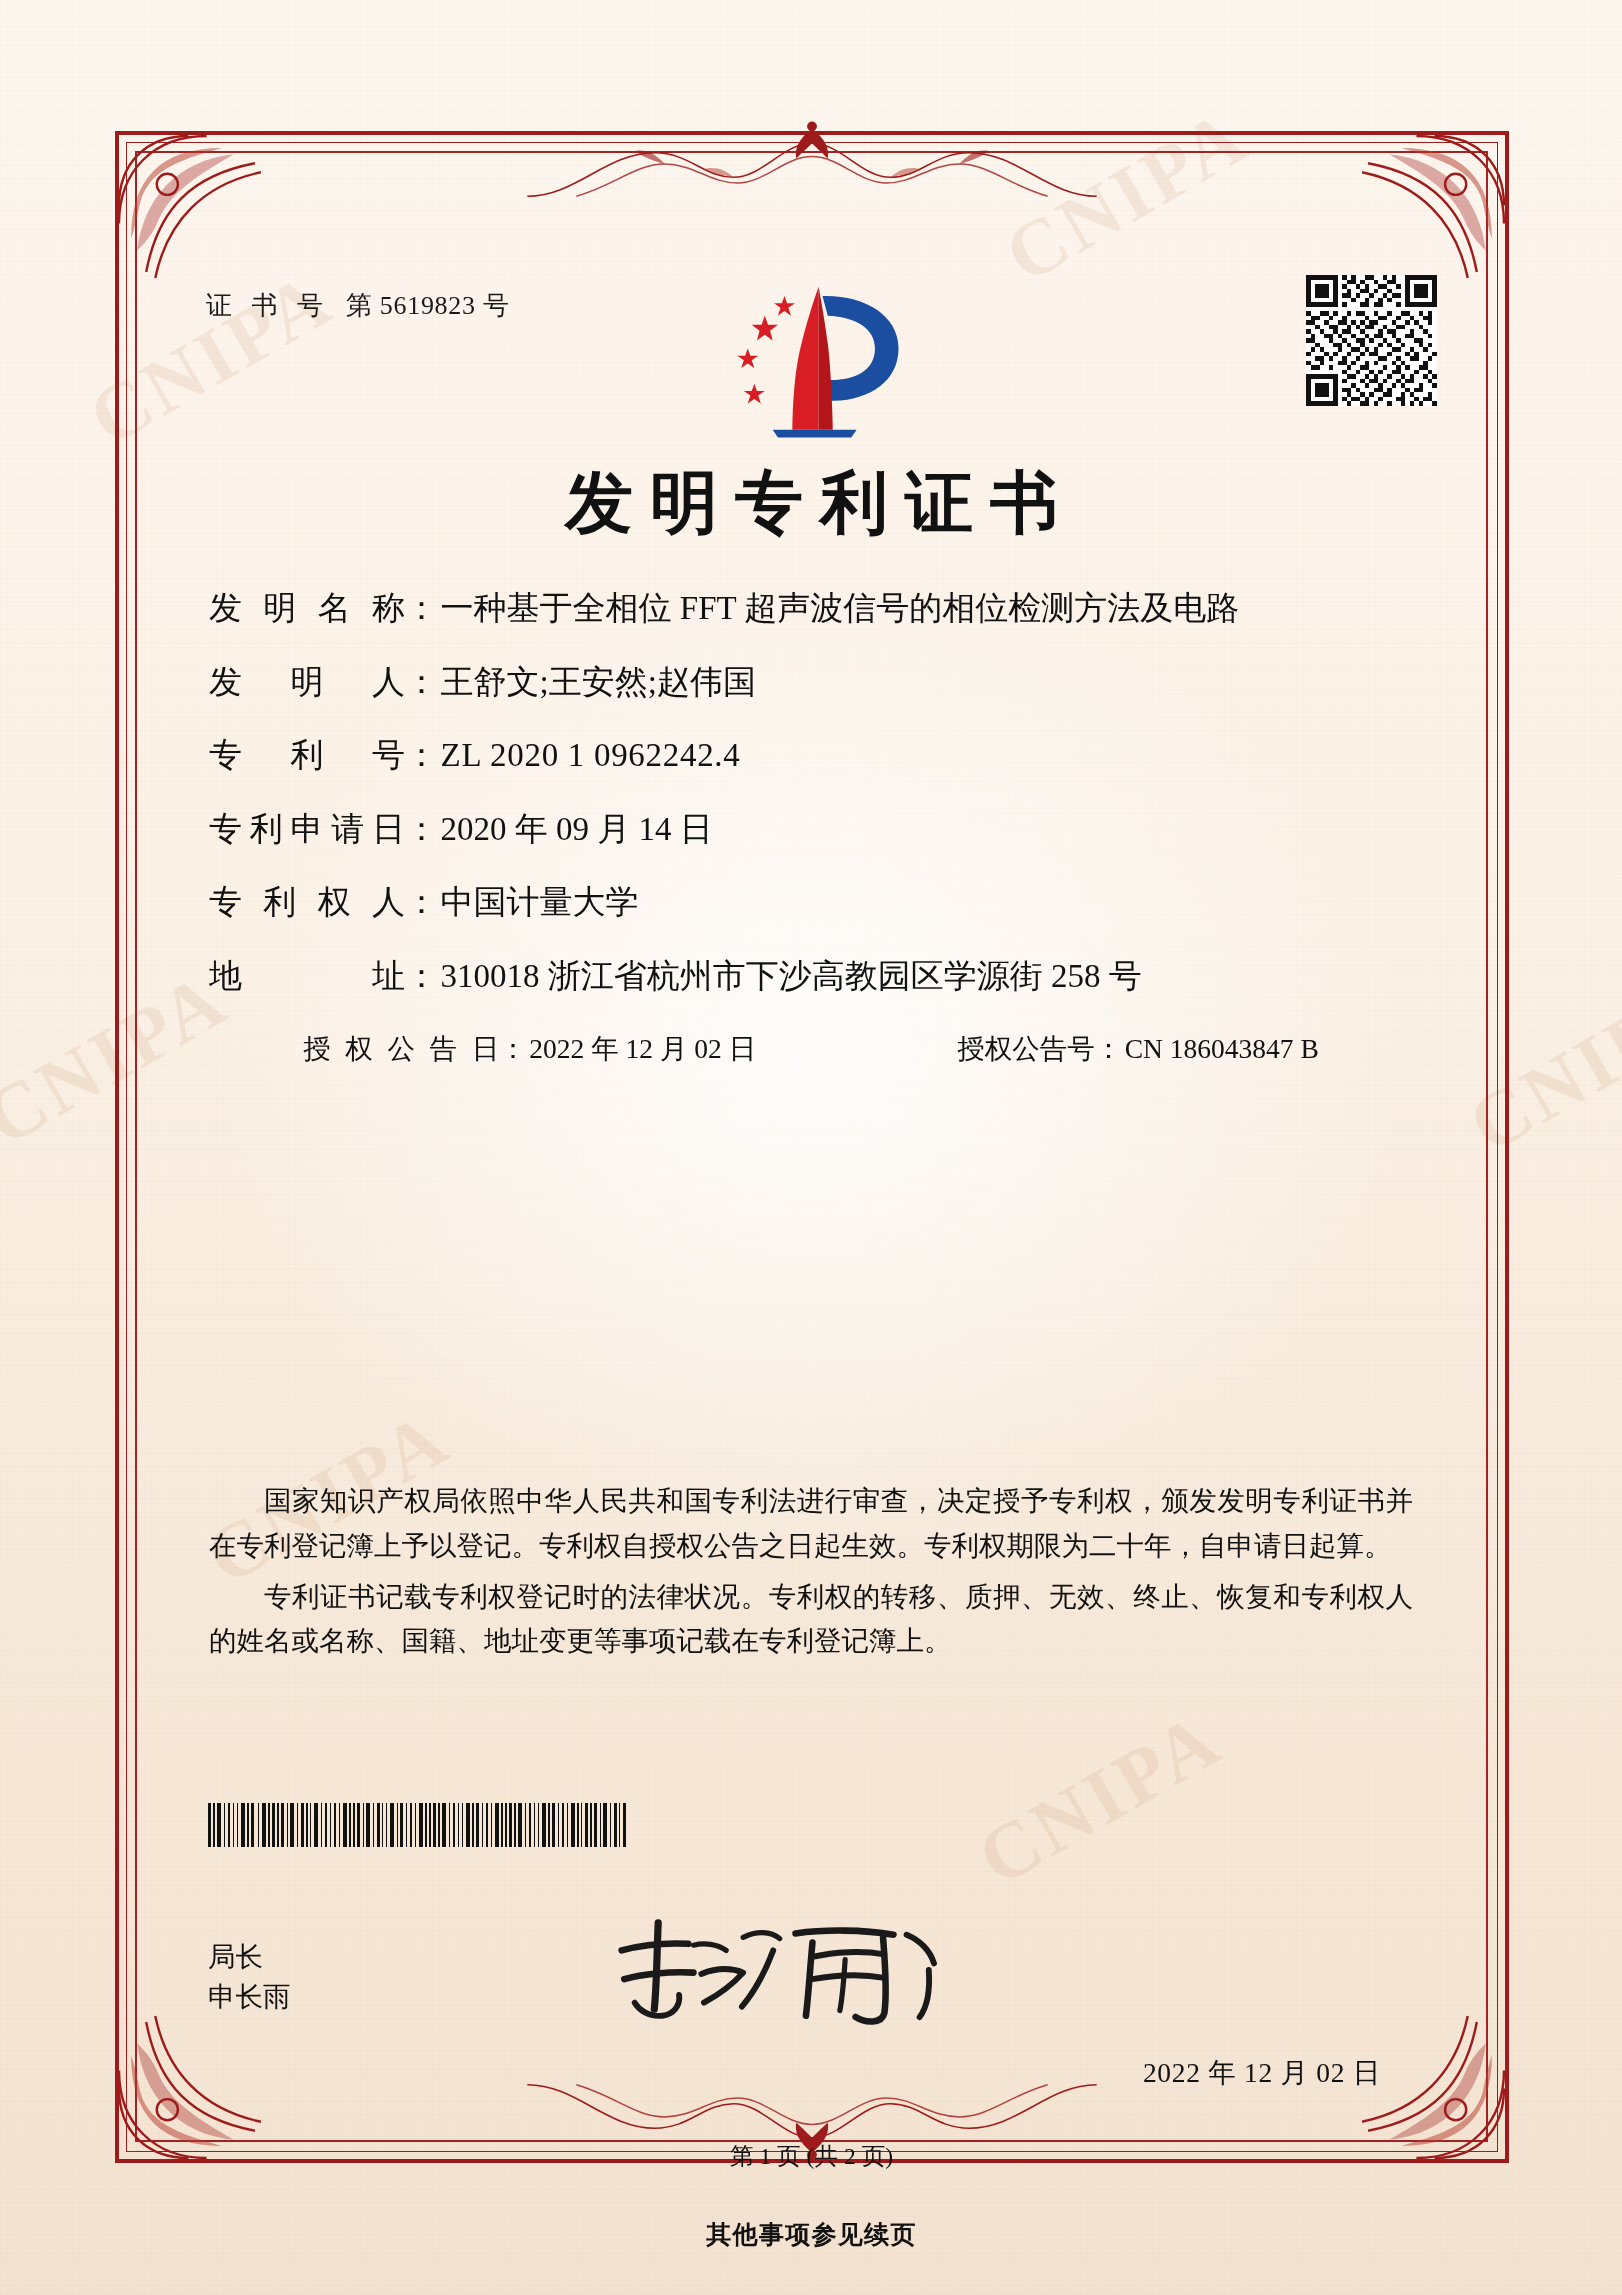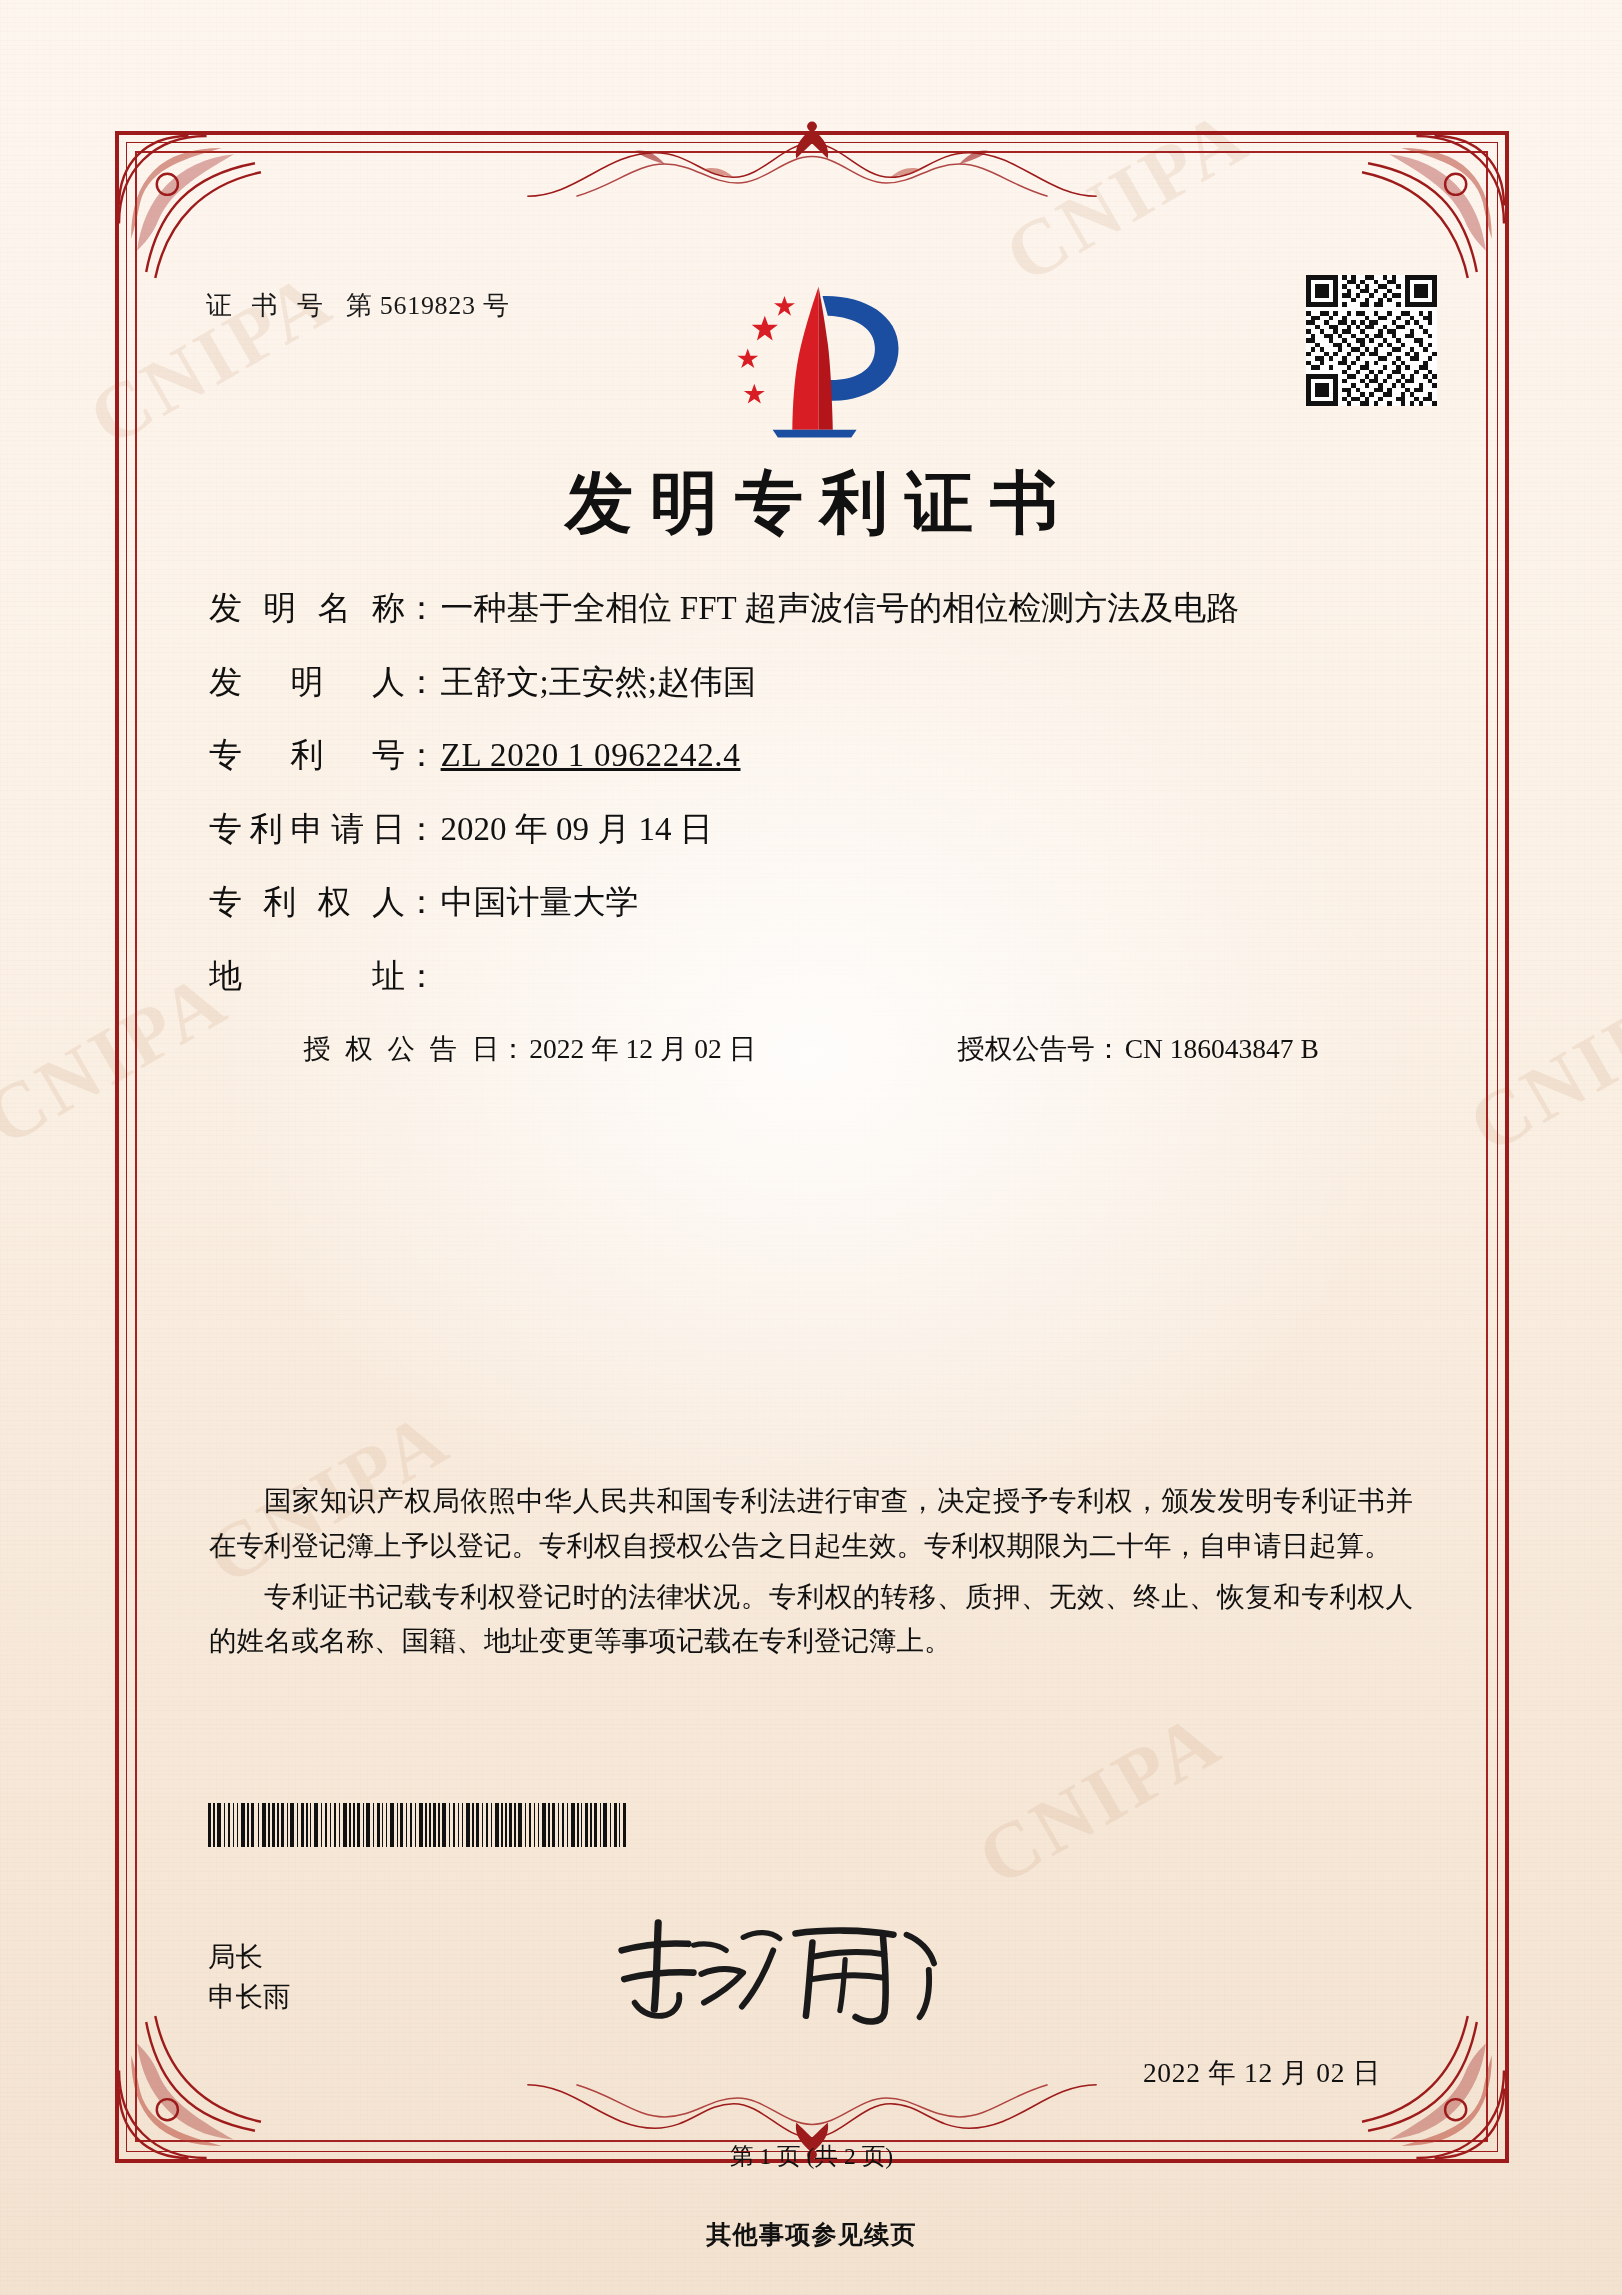--- a/index.html
+++ b/index.html
@@ -184,21 +184,20 @@
   .field-colon {
     flex: 0 0 auto;
     margin-right: 2.6px;
   }
   .field-value {
     flex: 1 1 auto;
     white-space: nowrap;
   }
   .field-value.mono-ish {
     letter-spacing: 0.7px;
-    text-decoration: underline;
   }
 
   .pub-row {
     display: flex;
     align-items: baseline;
     margin-bottom: 26px;
     font-size: 27.5px;
     color: #111;
     justify-content: center;
   }
@@ -639,20 +638,21 @@
 
       <div class="field-row">
         <span class="field-label">专 利 权 人</span>
         <span class="field-colon">：</span>
         <span class="field-value">中国计量大学</span>
       </div>
 
       <div class="field-row">
         <span class="field-label">地 址</span>
         <span class="field-colon">：</span>
+        <span class="field-value">310018 浙江省杭州市下沙高教园区学源街 258 号</span>
       </div>
 
       <div class="pub-row">
         <span class="pub-left">
           <span class="field-label">授权公告日</span>
           <span class="field-colon">：</span>
           <span>2022 年 12 月 02 日</span>
         </span>
         <span class="pub-right">
           <span>授权公告号</span>

